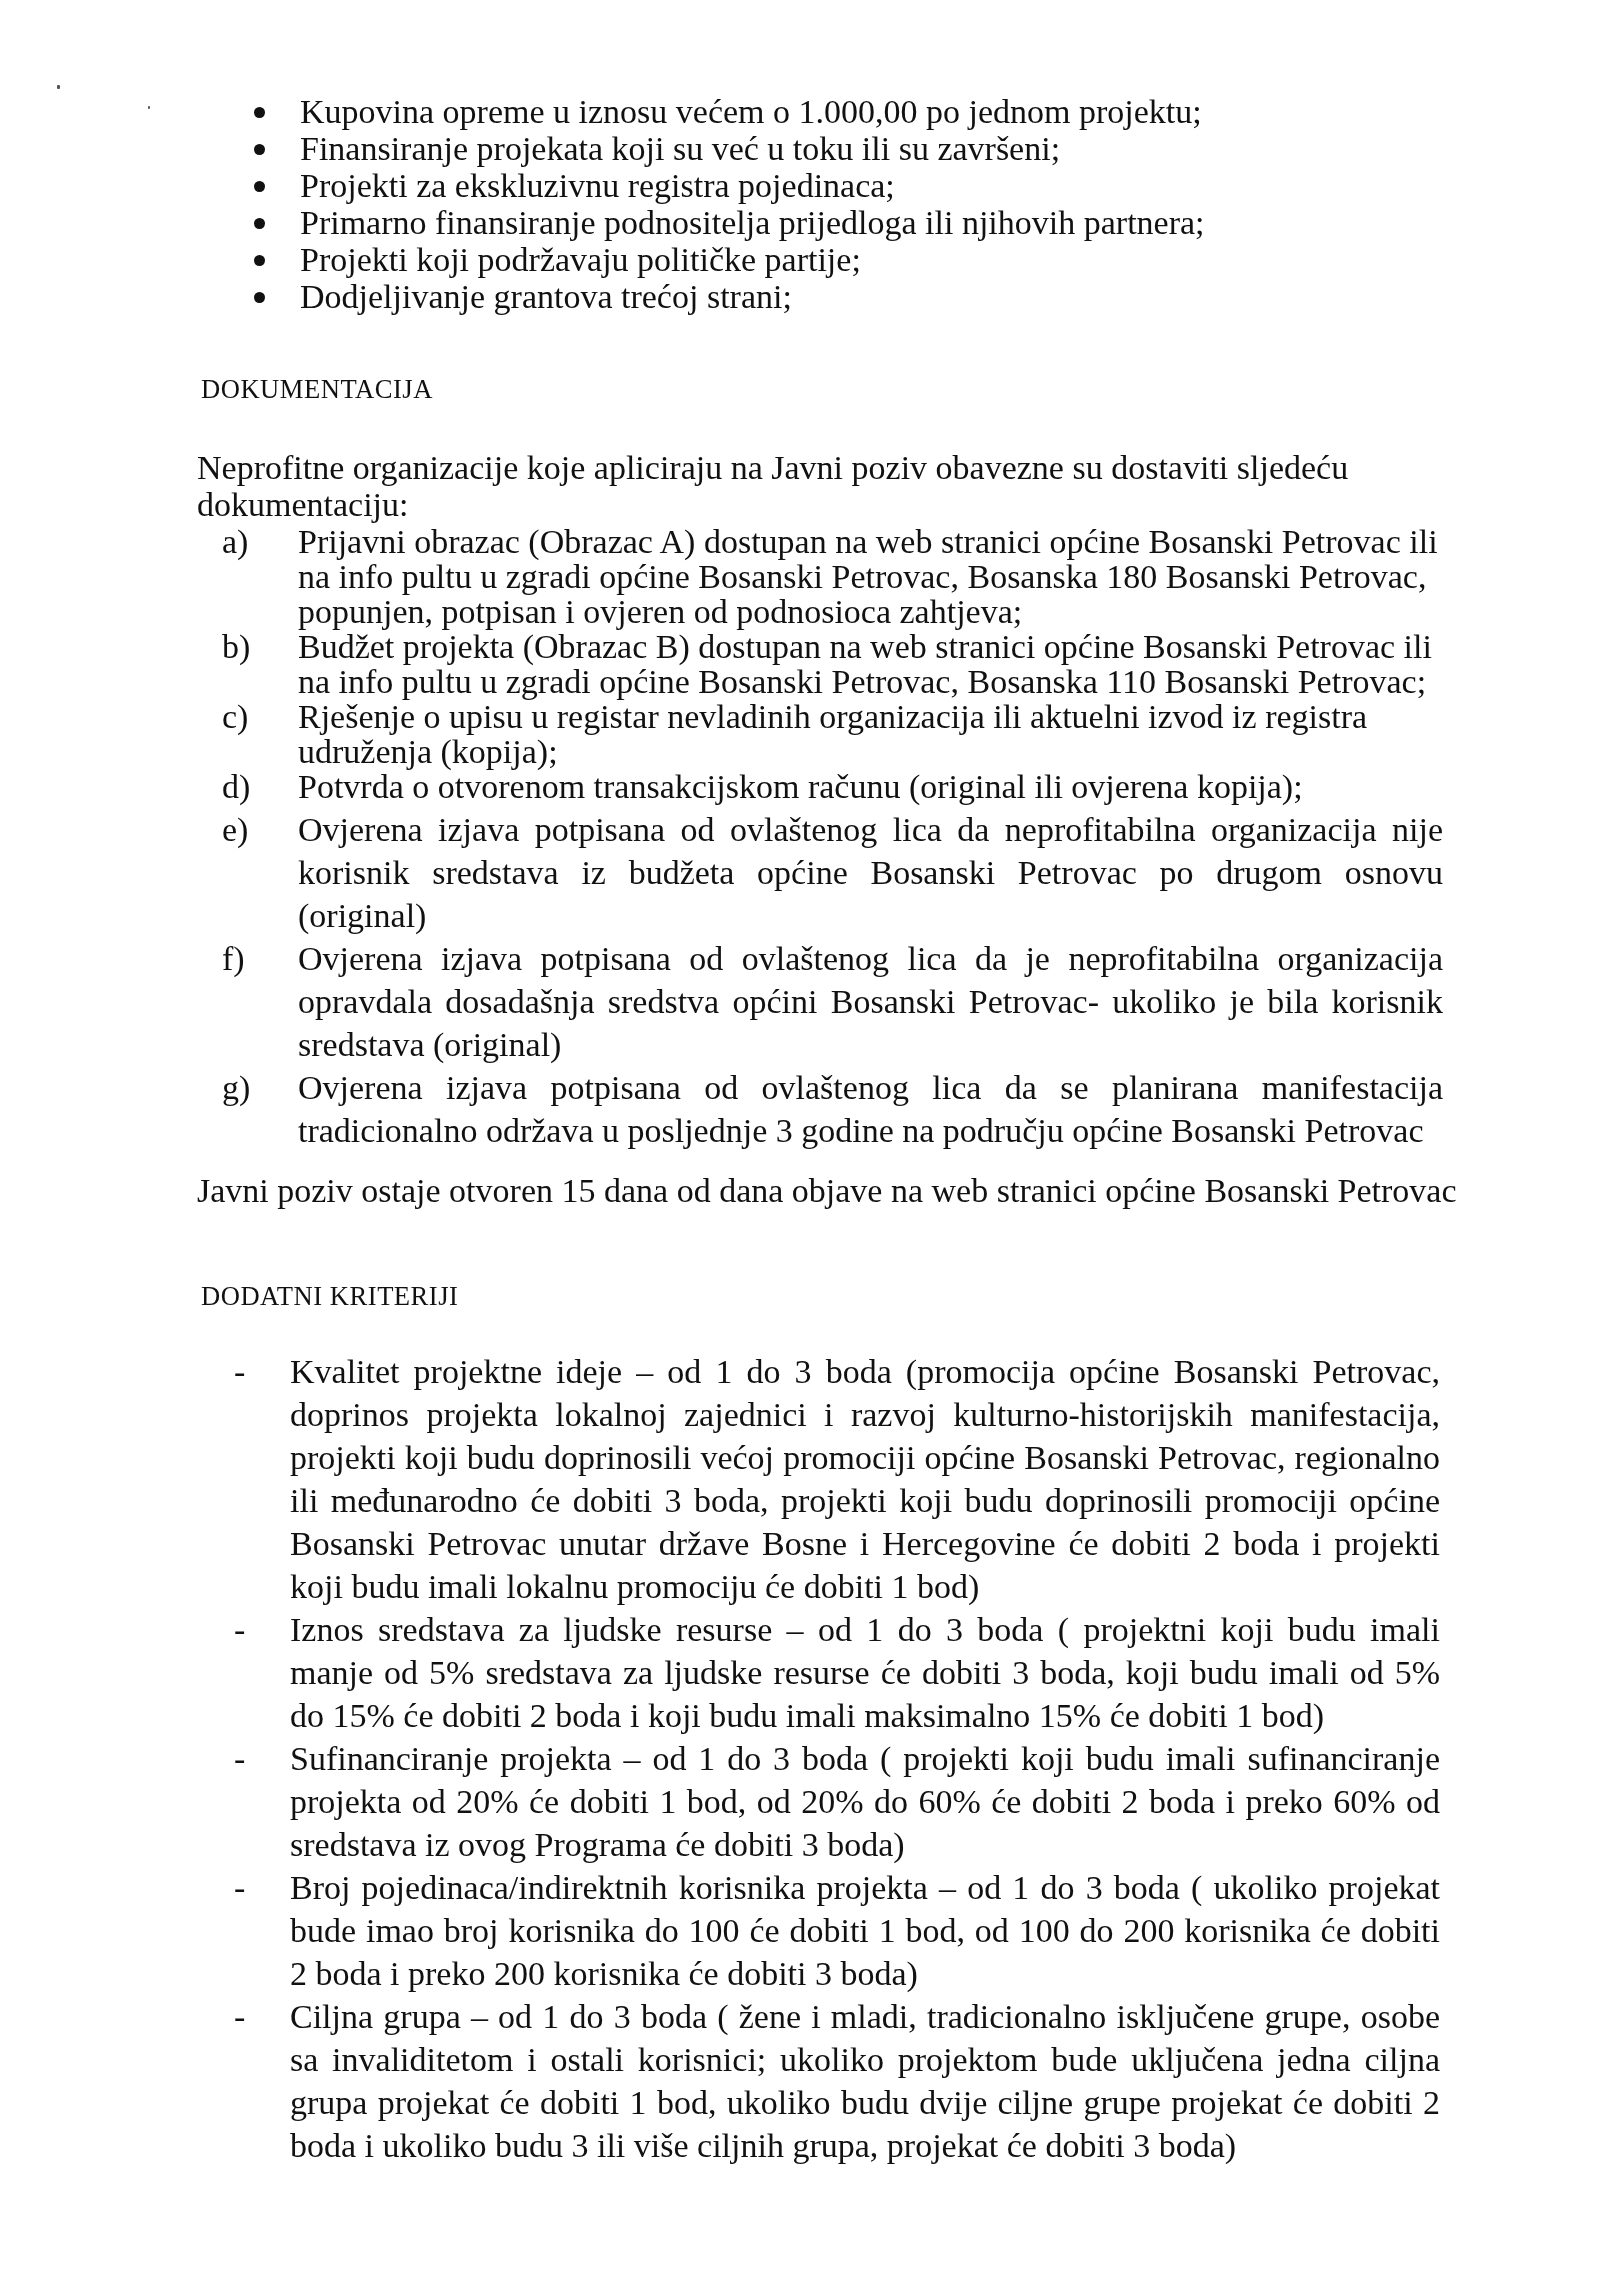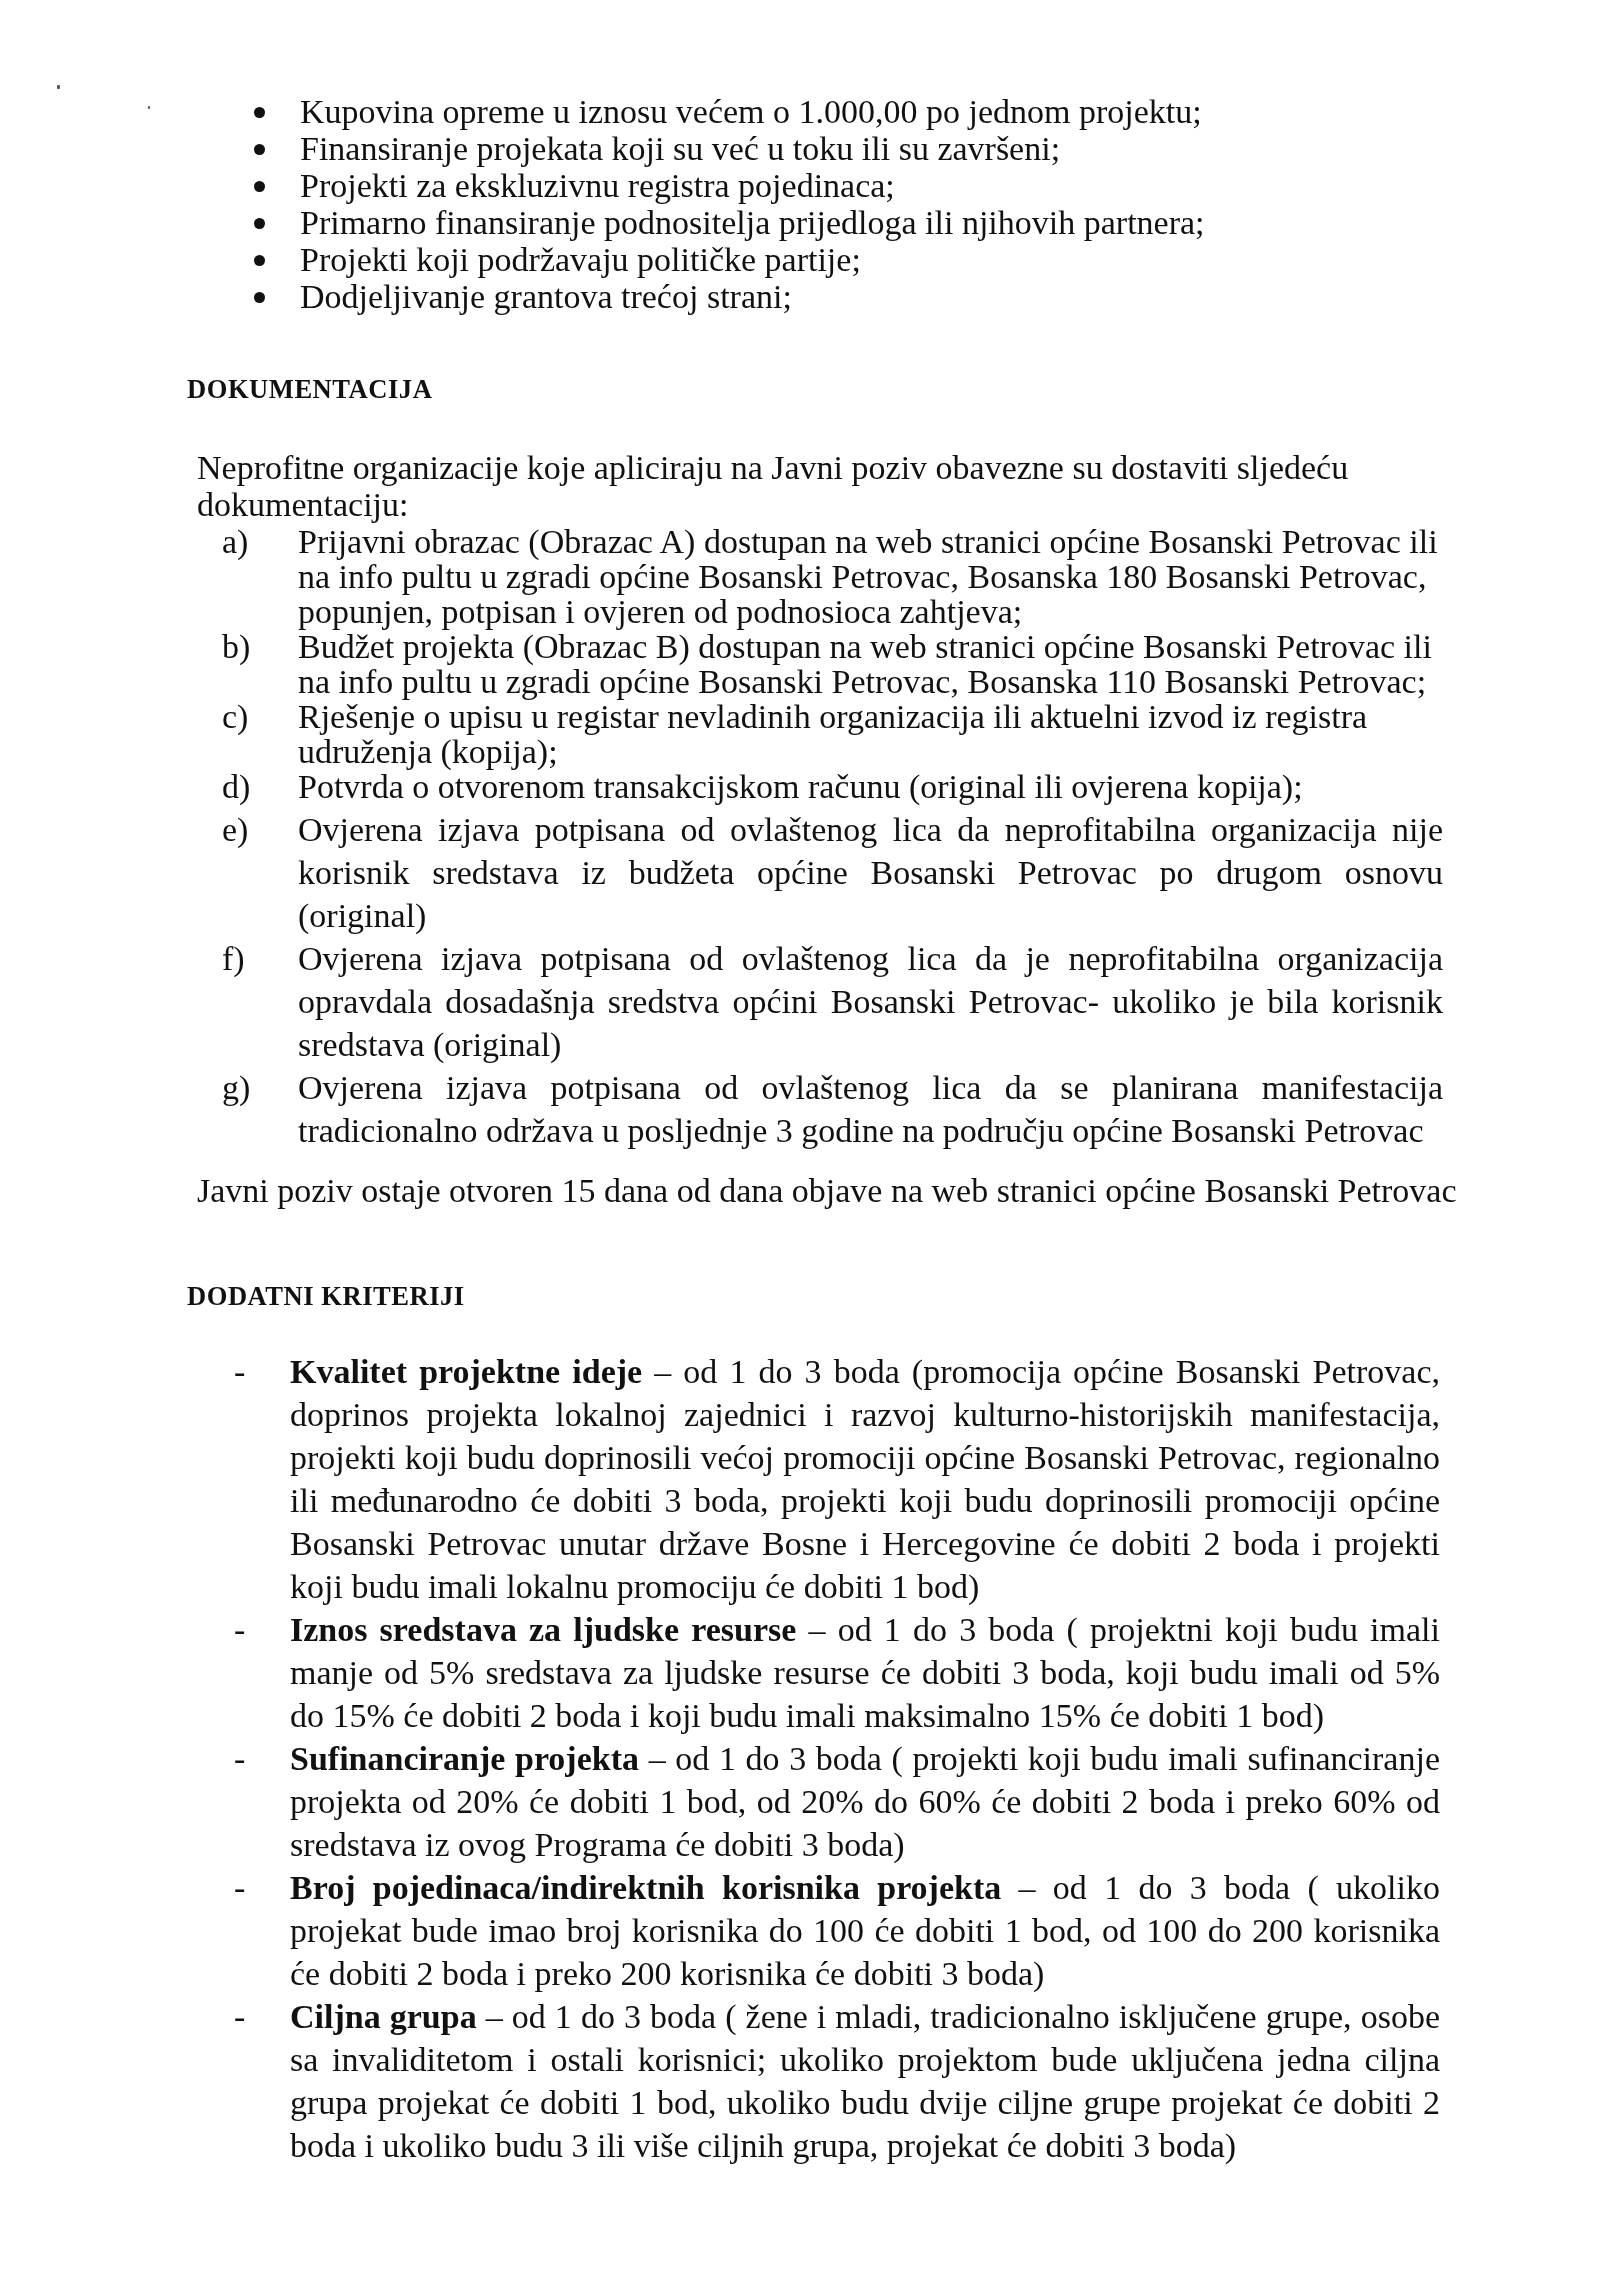--- a/index.html
+++ b/index.html
@@ -9,42 +9,42 @@
     color: #111111;
   }
   .page { position: absolute; left: 0; top: 0; width: 1607px; height: 2288px; }
   .fs { font-size: 34px; line-height: 37px; }
 
   
   .bullets { position: absolute; left: 254px; top: 93px; width: 1182px; margin: 0; padding: 0; list-style: none; }
   .bullets li { position: relative; padding-left: 46px; height: 37px; white-space: nowrap; }
   .bullets li .dot { position: absolute; left: 0; top: 13.8px; width: 10.8px; height: 10.8px; border-radius: 50%; background: #111; }
 
-  .heading { position: absolute; left: 187px; font-weight: bold; font-size: 26.6px; letter-spacing: 0.5px; }
+  .heading { position: absolute; left: 201px; font-weight: normal; font-size: 26.6px; letter-spacing: 0.5px; }
   .h-dok { top: 374px; }
   .h-dod { top: 1281px; }
 
   .intro { position: absolute; left: 197px; top: 449px; width: 1241px; }
 
   
   .letters { position: absolute; left: 222px; top: 524px; width: 1221px; margin: 0; padding: 0; list-style: none; }
   .letters li { position: relative; padding-left: 76px; }
   .letters li .lab { position: absolute; left: 0; top: 0; }
   .letters li.just { text-align: justify; line-height: 43px; }
   .letters li.just .lab { line-height: 43px; }
   .letters li.tight { line-height: 35px; }
   .letters li.tight .lab { line-height: 35px; }
 
   .closing { position: absolute; left: 197px; top: 1172px; width: 1281px; white-space: nowrap; }
 
   
   .criteria { position: absolute; left: 234px; top: 1350px; width: 1206px; margin: 0; padding: 0; list-style: none; }
   .criteria li { position: relative; padding-left: 56px; text-align: justify; line-height: 43px; }
   .criteria li .dash { position: absolute; left: 0; top: 0; }
-  .criteria li b { font-weight: bold; }
+  .criteria li b { font-weight: normal; }
 
   .speck { position: absolute; width: 3px; height: 3.9px; background: #555; border-radius: 1px; }
 </style>
 </head>
 <body>
 
 <div class="page">
 
   <span class="speck" style="left:57px;top:85px;"></span>
   <span class="speck" style="left:148px;top:106px;width:2px;height:3px;"></span>

